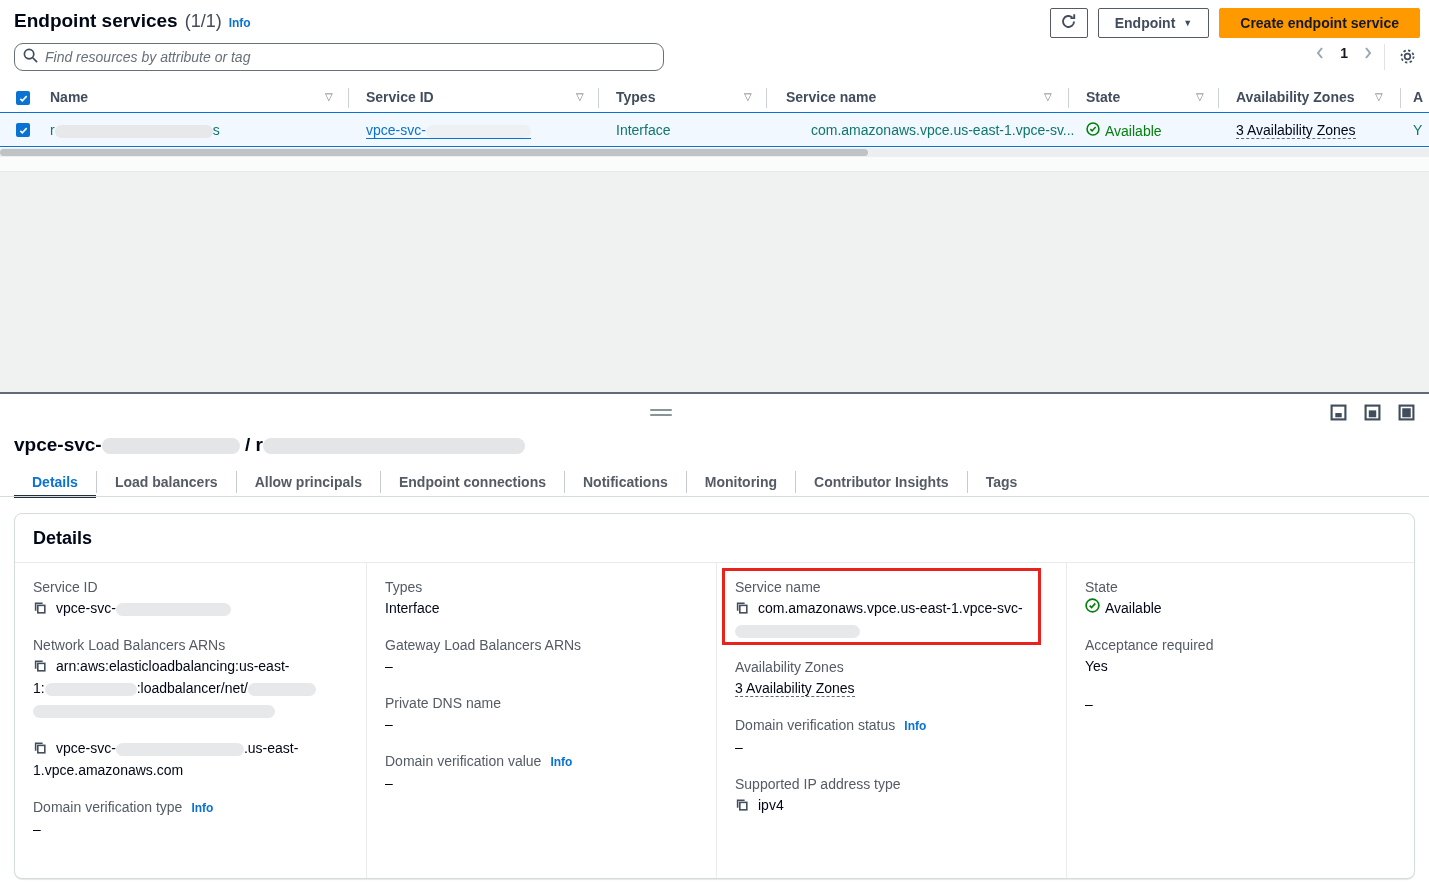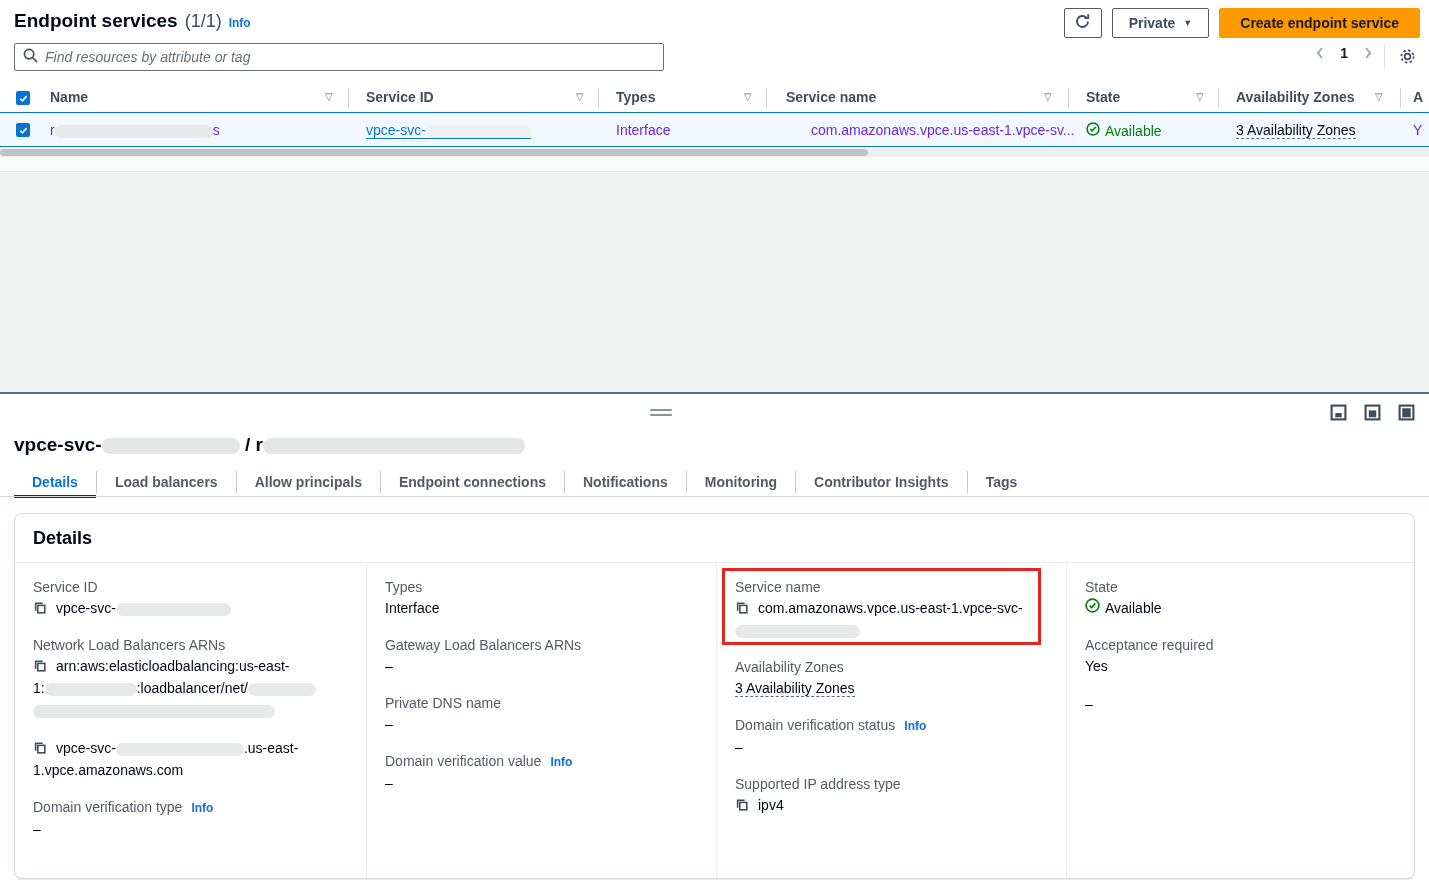--- a/index.html
+++ b/index.html
@@ -14,42 +14,42 @@
   .info-link { color:#0972d3; font-weight:bold; font-size:12px; cursor:pointer; }
   .top-buttons { position:absolute; top:8px; right:9px; display:flex; gap:10px; }
   .btn { height:30px; border:1px solid #545b64; border-radius:2px; background:#fff;
     font-weight:bold; color:#414d5c; font-size:14px; display:flex; align-items:center;
     justify-content:center; padding:0 16px; cursor:pointer; }
   .btn-icon { width:38px; padding:0; }
   .btn-primary { background:#ff9900; border-color:#ff9900; color:#16191f; padding:0 20px; }
   .caret { font-size:9px; margin-left:8px; color:#414d5c; }
 
   .search-box { position:absolute; left:14px; top:43px; width:650px; height:28px;
-    border:1px solid #687078; border-radius:2px; background:#fff; display:flex; align-items:center; padding:0 8px; }
+    border:1px solid #687078; border-radius:9px; background:#fff; display:flex; align-items:center; padding:0 8px; }
   .search-box input { border:none; outline:none; flex:1; font-size:14px; margin-left:7px;
     font-family:"Liberation Sans", sans-serif; color:#000716; background:transparent; }
   .search-box input::placeholder { font-style:italic; color:#687078; }
 
   .pagination { position:absolute; top:45px; right:55px; display:flex; align-items:center; gap:14px; }
   .page-num { font-weight:bold; font-size:14px; color:#16191f; }
   .pg-chev { cursor:pointer; display:flex; }
   .pg-divider { position:absolute; top:44px; right:44px; width:1px; height:26px; background:#e0e3e6; }
   .gear-btn { position:absolute; top:47px; right:12px; cursor:pointer; }
 
   
   .thead { position:absolute; left:0; top:84px; width:1429px; height:28px; background:#fff; }
   .th { position:absolute; top:5px; font-weight:bold; color:#414d5c; font-size:14px; }
   .sort { position:absolute; top:7px; font-size:10px; color:#687078; cursor:pointer; }
   .col-div { position:absolute; top:4px; width:1px; height:20px; background:#ccd2d8; }
   .checkbox { position:absolute; width:14px; height:14px; background:#0972d3; border-radius:2px;
     display:flex; align-items:center; justify-content:center; cursor:pointer; }
 
   .trow { position:absolute; left:0; top:112px; width:1429px; height:35px; background:#f1f8ff;
     border-top:1px solid #0972d3; border-bottom:1px solid #0972d3; }
-  .td { position:absolute; top:9px; font-size:14px; color:#6d28d9; white-space:nowrap; }
+  .td { position:absolute; top:9px; font-size:14px; color:#0f766e; white-space:nowrap; }
   .link { color:#0972d3; cursor:pointer; border-bottom:1px solid #0972d3; }
   .dashed-link { border-bottom:1px dashed #5f6b7a; color:#000716; cursor:pointer; }
   .redact { display:inline-block; background:#e7e8ea; border-radius:7px; height:13px; vertical-align:middle; }
   .redact-b { display:inline-block; background:#e4e5e7; border-radius:8px; height:16px; vertical-align:middle; }
   .state-green { color:#037f0c; display:inline-flex; align-items:center; gap:5px; }
 
   .hscroll { position:absolute; left:0; top:148px; width:1429px; height:9px; background:#eceeef; }
   .hscroll .thumb { position:absolute; left:0; top:1px; width:868px; height:7px; background:#bfc3c6; border-radius:4px; cursor:grab; }
 
   .mid-strip { position:absolute; left:0; top:157px; width:1429px; height:15px; background:#fafbfb; border-bottom:1px solid #e7eaea; }
@@ -105,21 +105,21 @@
   <div class="top-buttons">
     <button class="btn btn-icon">
       <span>
         <svg width="17" height="17" viewBox="0 0 16 16">
             <path d="M13.2 8a5.2 5.2 0 1 1-1.7-3.85" fill="none" stroke="#414d5c" stroke-width="1.8"></path>
             <path d="M13.4 1.2v3.6H9.8" fill="none" stroke="#414d5c" stroke-width="1.8"></path>
           </svg>
       </span>
     </button>
     <button class="btn">
-      <span>Private</span>
+      <span>Endpoint</span>
       <span class="caret">▼</span>
     </button>
     <button class="btn btn-primary">Create endpoint service</button>
   </div>
 
   <div class="search-box">
     <span>
       <svg width="15" height="15" viewBox="0 0 16 16">
           <circle cx="6.5" cy="6.5" r="5" fill="none" stroke="#414d5c" stroke-width="1.8"></circle>
           <line x1="10.5" y1="10.5" x2="15" y2="15" stroke="#414d5c" stroke-width="1.8"></line>

